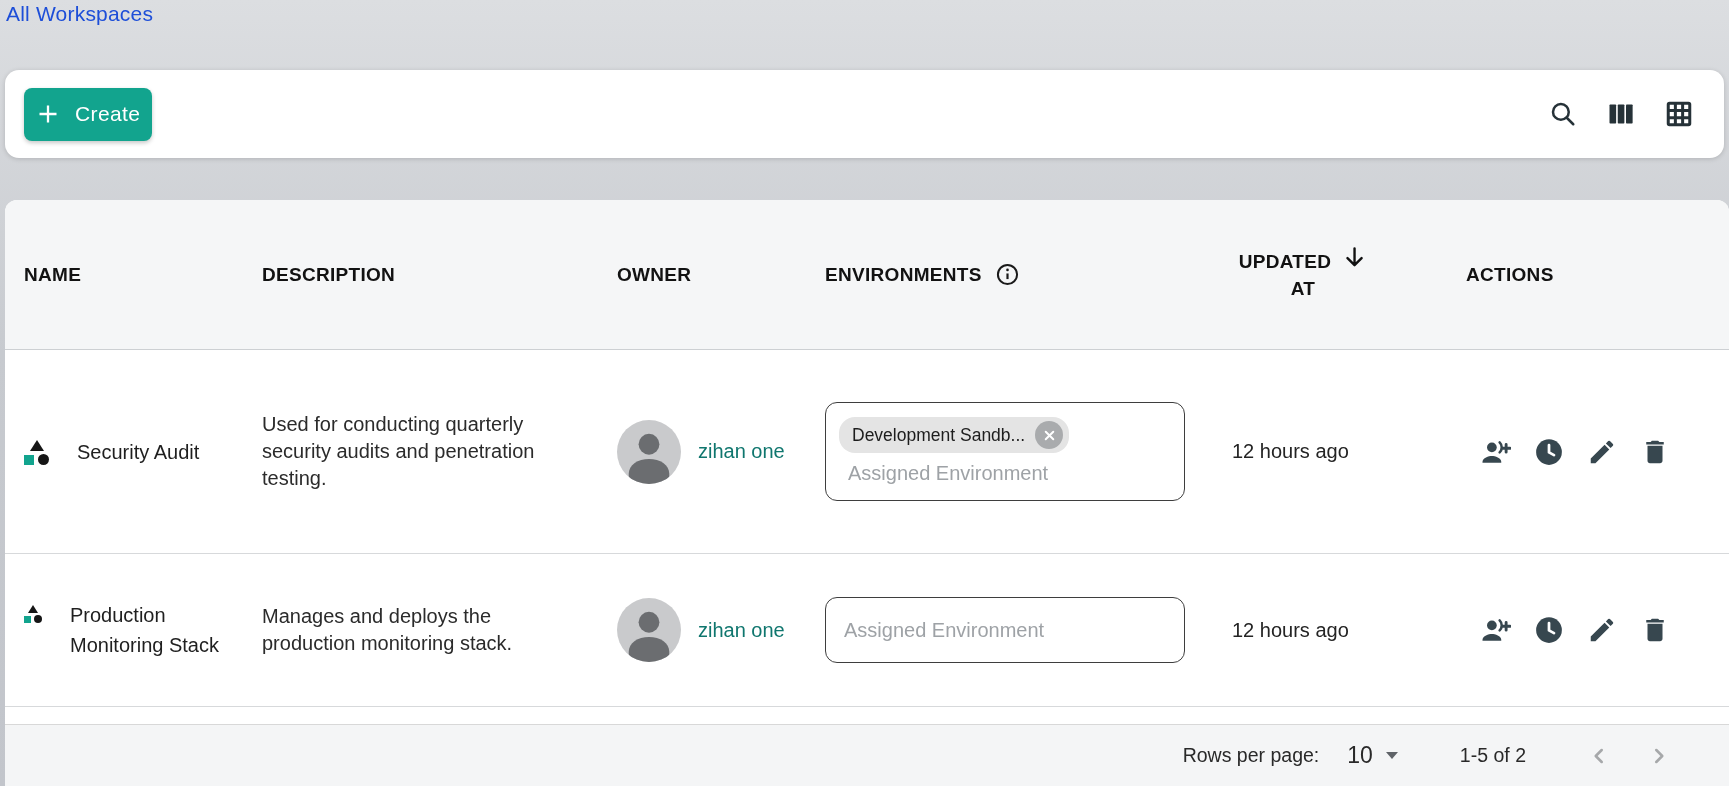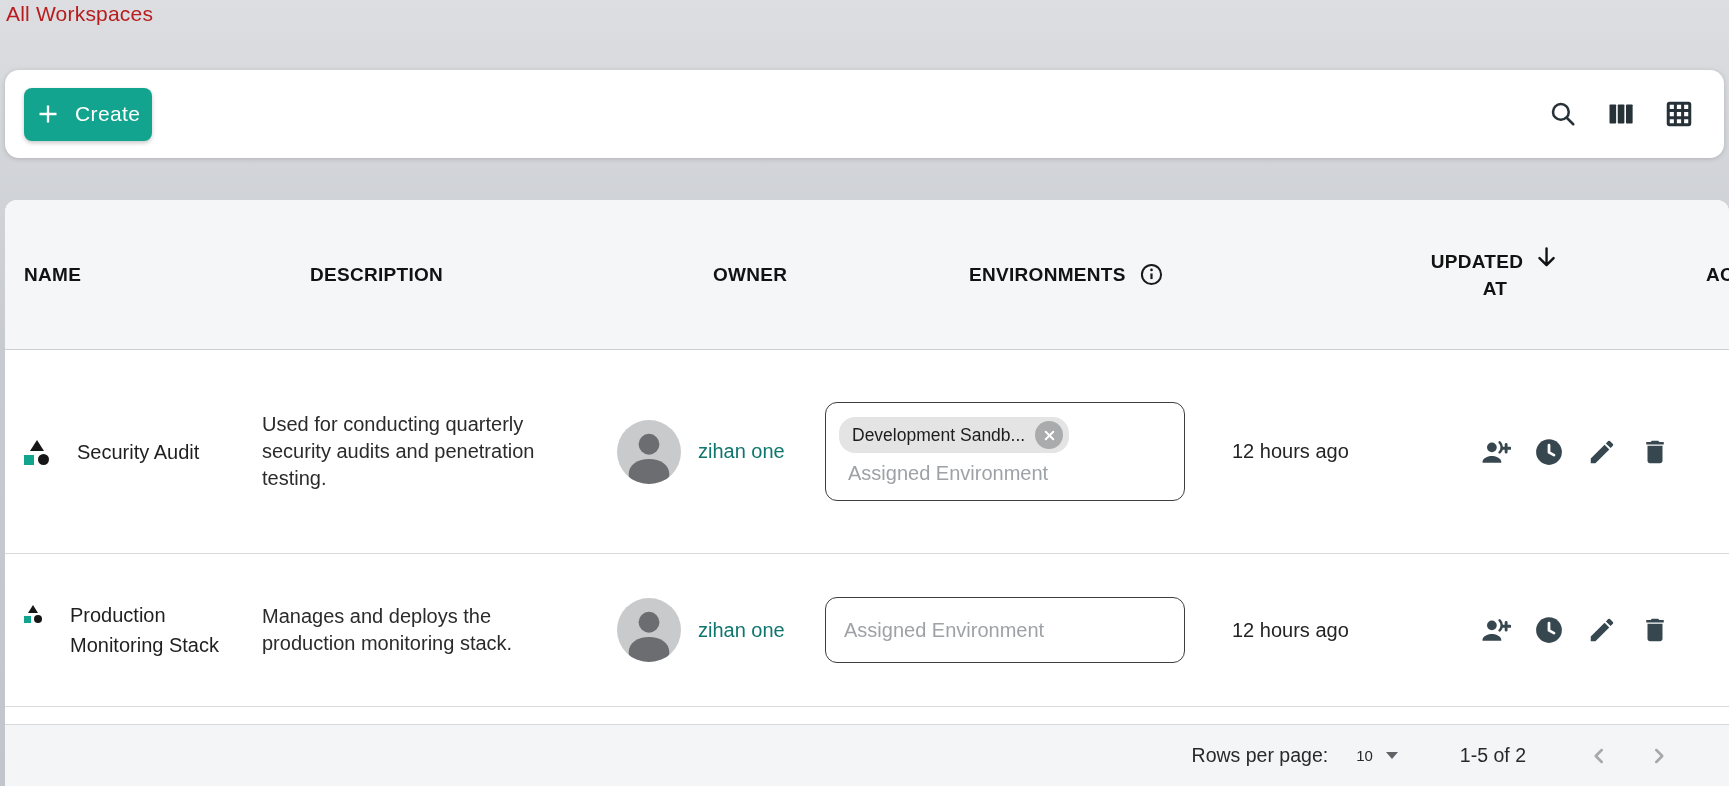--- a/index.html
+++ b/index.html
@@ -3,21 +3,21 @@
 <meta charset="utf-8">
 <style>
   * { margin:0; padding:0; box-sizing:border-box; }
   html,body { width:1729px; height:786px; overflow:hidden; }
   body {
     font-family:"Liberation Sans", sans-serif;
     background:linear-gradient(180deg,#dcdee1 0%, #c7cacf 45%, #c2c5cb 100%);
     position:relative;
     color:#222;
   }
-  .page-title { position:absolute; top:2px; left:6px; font-size:21px; color:#b91c1c; letter-spacing:.2px; }
+  .page-title { position:absolute; top:2px; left:6px; font-size:21px; color:#1d4ed8; letter-spacing:.2px; }
 
   
   .toolbar-card {
     position:absolute; top:70px; left:5px; right:5px; height:88px;
     background:#fff; border-radius:14px; box-shadow:0 1px 5px rgba(0,0,0,.16);
     display:flex; align-items:center; justify-content:space-between; padding:0 30px 0 19px;
   }
   .create-btn {
     display:flex; align-items:center; gap:15px; border:none; cursor:pointer;
     background:#12a48e; color:#fff; height:53px; padding:0 12px;
@@ -34,21 +34,21 @@
     background:#fff; border-radius:12px 12px 0 0; overflow:hidden;
     display:flex; flex-direction:column;
   }
   .grid {
     display:grid;
     grid-template-columns:238px 355px 208px 385px 230px 1fr;
     padding-left:19px; align-items:center;
   }
   .thead {
     height:150px; background:#f5f6f7; border-bottom:1px solid #cdd0d3;
-    font-size:19px; font-weight:700; color:#121212; letter-spacing:.3px;gap:48px;
+    font-size:19px; font-weight:700; color:#121212; letter-spacing:.3px;
   }
   .th { display:flex; align-items:center; }
   .th-env { gap:13px; }
   .info-icon svg { width:25px; height:25px; display:block; }
   .th-updated { flex-direction:column; justify-self:center; transform:translateX(-22px); line-height:27px; cursor:pointer; }
   .th-updated .line1 { display:flex; align-items:flex-start; gap:10px; }
   .sort-arrow svg { width:26px; height:26px; display:block; margin-top:-4px; }
   .th-actions { padding-left:26px; }
 
   .trow { border-bottom:1px solid #d7d9db; background:#fff; font-size:20px; }
@@ -93,21 +93,21 @@
   .actions-cell { display:flex; align-items:center; gap:23px; padding-left:41px; color:#37474f; }
   .action-btn { width:30px; height:30px; border:none; background:transparent; padding:0; cursor:pointer; color:#37474f; display:flex; align-items:center; justify-content:center; }
   .action-btn svg { width:30px; height:30px; }
 
   
   .tfoot {
     margin-top:auto; height:62px; background:#f4f5f6; border-top:1px solid #d8d8d8;
     display:flex; align-items:center; justify-content:flex-end; font-size:19.5px; color:#292929;
   }
   .rpp-label { margin-right:28px; }
-  .rpp-select { display:flex; align-items:center; gap:13px; margin-right:62px; cursor:pointer; background:transparent; border:none; font-size:15px; font-family:inherit; color:#292929; }
+  .rpp-select { display:flex; align-items:center; gap:13px; margin-right:62px; cursor:pointer; background:transparent; border:none; font-size:23px; font-family:inherit; color:#292929; }
   .dd-caret { width:0; height:0; border-left:6.5px solid transparent; border-right:6.5px solid transparent; border-top:7.5px solid #5f6368; }
   .range-label { margin-right:60px; }
   .pg-btn { width:26px; height:26px; border:none; background:transparent; padding:0; cursor:pointer; color:#a6a8aa; display:flex; align-items:center; justify-content:center; }
   .pg-btn svg { width:26px; height:26px; }
   .pg-prev { margin-right:34px; }
   .pg-next { margin-right:57px; }
 </style>
 </head>
 <body>
 

